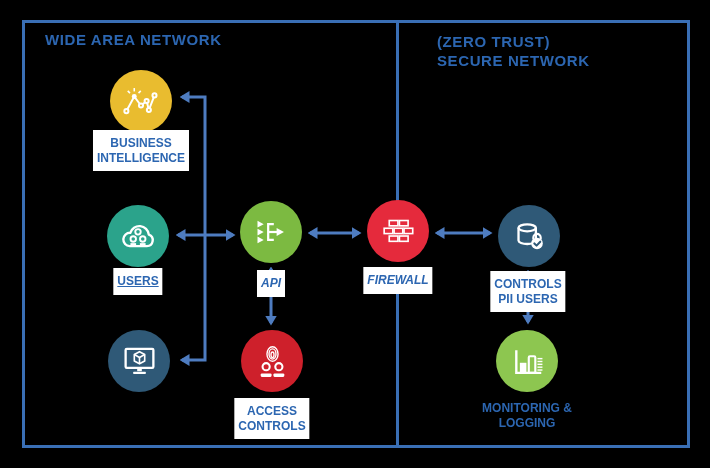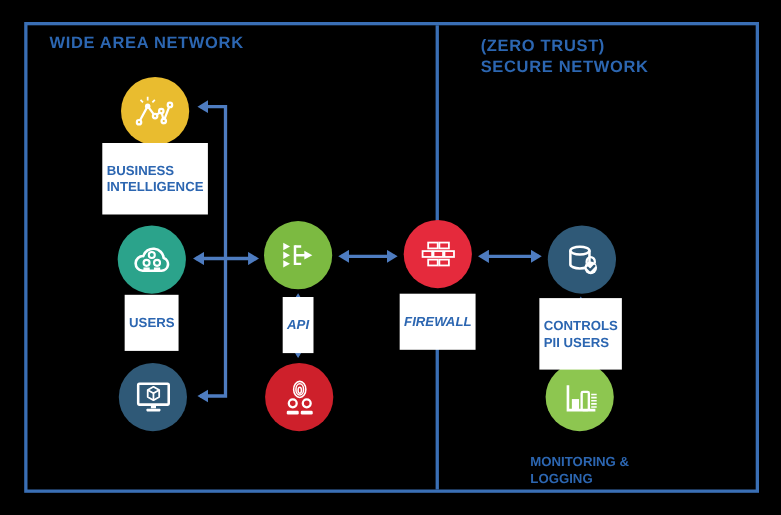--- a/index.html
+++ b/index.html
@@ -14,40 +14,40 @@
 
   .zone-title{position:absolute;font-weight:bold;font-size:15px;letter-spacing:0.6px;
     color:#2C66B1;z-index:5;line-height:19px;white-space:nowrap;}
   .zone-title.wan{left:45px;top:30px;}
   .zone-title.secure{left:437px;top:32px;}
 
   svg.arrows{position:absolute;left:0;top:0;z-index:2;}
 
   .node-circle{position:absolute;width:62px;height:62px;border-radius:50%;
     display:flex;align-items:center;justify-content:center;z-index:3;}
-  .node-label{position:absolute;transform:translateX(-50%);z-index:4;
+  .node-label{position:absolute;transform:translateX(-50%);text-align:center;z-index:4;
     background:#FFFFFF;color:#2C66B1;font-weight:bold;font-size:12px;line-height:14.5px;
-    padding:18px 4px;white-space:nowrap;}
+    padding:6px 4px;white-space:nowrap;}
   .node-label.no-bg{background:transparent;}
   .node-label span{display:block;}
   .node-label span:empty{display:none;}
 
   
   .c-bi{left:110px;top:70px;}
   .c-users{left:107px;top:205px;}
   .c-apps{left:108px;top:330px;}
   .c-api{left:240px;top:201px;}
   .c-access{left:241px;top:330px;}
   .c-firewall{left:367px;top:200px;}
   .c-pii{left:498px;top:205px;}
   .c-mon{left:496px;top:330px;}
 
   
   .l-bi{left:141px;top:130px;}
-  .l-users{left:138px;top:268px;}
+  .l-users{left:138px;top:268px;text-decoration:underline;}
   .l-apps{left:139px;top:393px;}
   .l-api{left:271px;top:270px;font-style:italic;}
   .l-access{left:272px;top:398px;}
   .l-firewall{left:398px;top:267px;font-style:italic;}
   .l-pii{left:528px;top:271px;}
   .l-mon{left:527px;top:395px;}
 </style>
 </head>
 <body>
 
@@ -159,20 +159,24 @@
         <ellipse cx="16" cy="10.2" rx="1.3" ry="2.4"></ellipse>
       </g>
       <g stroke="#fff" stroke-width="1.8" fill="none">
         <circle cx="10.5" cy="20.5" r="3.1"></circle>
         <circle cx="21.5" cy="20.5" r="3.1"></circle>
       </g>
       <rect x="5.8" y="26.3" width="9.4" height="3" rx="1" fill="#fff"></rect>
       <rect x="16.8" y="26.3" width="9.4" height="3" rx="1" fill="#fff"></rect>
     </svg>
   </div>
+  <div class="node-label l-access">
+    <span>ACCESS</span>
+    <span>CONTROLS</span>
+  </div>
 
   <div class="node-circle c-firewall" style="background-color: rgb(229, 42, 60);">
     <svg width="37" height="37" viewBox="0 0 32 32">
       <g stroke="#fff" stroke-width="1.4" fill="none">
         <rect x="8" y="6.5" width="7.5" height="4.6"></rect>
         <rect x="16.8" y="6.5" width="7.5" height="4.6"></rect>
         <rect x="3.6" y="13.2" width="7.5" height="4.6"></rect>
         <rect x="12.2" y="13.2" width="7.5" height="4.6"></rect>
         <rect x="20.8" y="13.2" width="7.5" height="4.6"></rect>
         <rect x="8" y="19.9" width="7.5" height="4.6"></rect>

